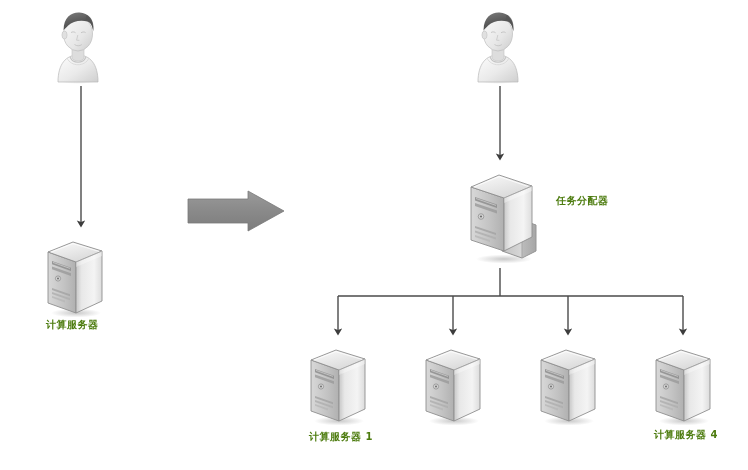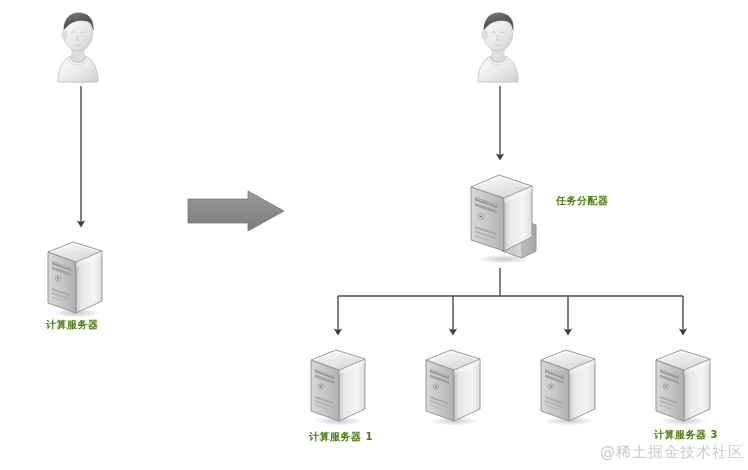--- a/index.html
+++ b/index.html
@@ -216,17 +216,16 @@
   </svg>
 
   <div class="label" style="left:22px; top:318px;margin-left:24px;">计算服务器</div>
 
   <div class="label" style="left:556px; top:194px;">任务分配器</div>
 
   <div class="label centered" style="left:341px; top:430px;">计算服务器 1</div>
 
 
 
-  <div class="label centered" style="left:686px; top:428px;">计算服务器 3</div>
-
-  <div class="watermark" style="left:600px; top:443px;">@稀土掘金技术社区</div>
+  <div class="label centered" style="left:686px; top:428px;">计算服务器 4</div>
+
 
 </div>
 
 </body></html>

